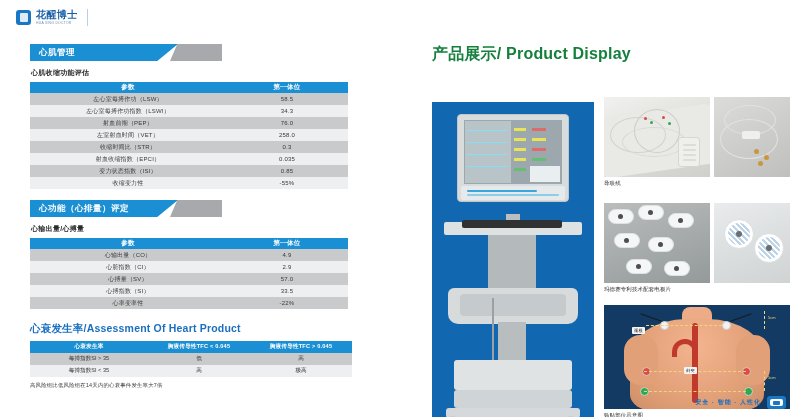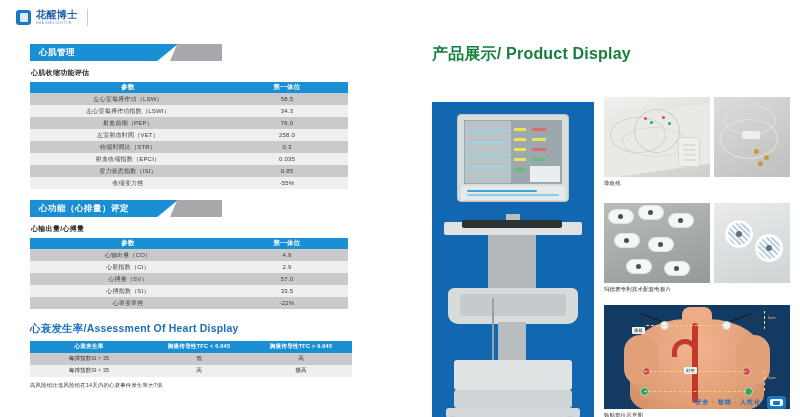--- a/index.html
+++ b/index.html
@@ -341,21 +341,21 @@
         <tr class="odd">
           <td>心率变率性</td>
           <td>-22%</td>
         </tr>
       </tbody>
     </table>
   </div>
 
   <div class="hf">
     <div class="hf-title">
-      <span>心衰发生率/</span><span class="en">Assessment Of Heart Display</span>
+      <span>心衰发生率/</span><span class="en">Assessment Of Heart Product</span>
     </div>
     <table class="hf-table">
       <colgroup>
           <col style="width:118px">
           <col style="width:102px">
           <col style="width:102px">
         </colgroup>
       <thead>
         <tr>
           <th>心衰发生率</th>

